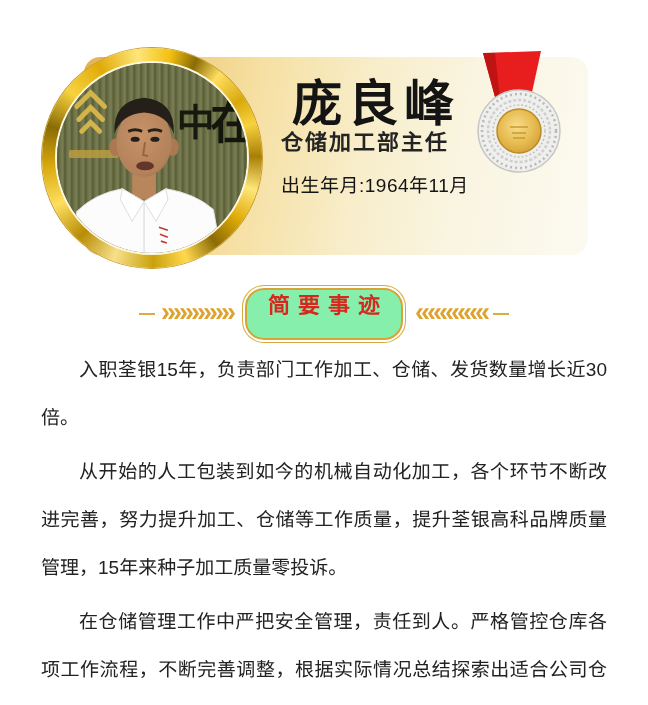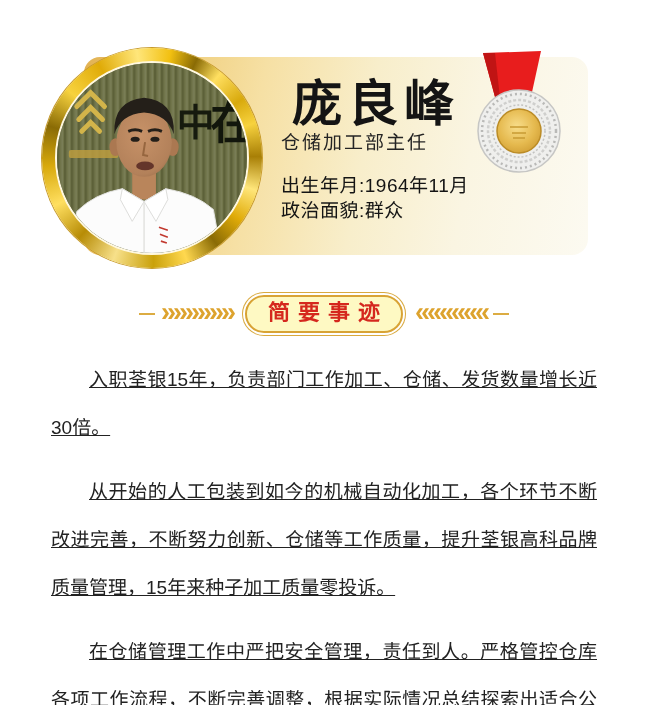--- a/index.html
+++ b/index.html
@@ -31,55 +31,55 @@
   }
   .photo svg{display:block;width:100%;height:100%;}
   
   .name{
     position:absolute;left:292px;top:58px;font-size:50px;line-height:58px;
     font-weight:900;color:#141414;letter-spacing:6px;
     font-family:Liberation Serif, serif;
     margin-top:17px;
   }
   .job-title{
-    position:absolute;left:281px;top:131px;font-size:19px;line-height:24px;
-    font-weight:400;color:#242424;letter-spacing:2px;
+    position:absolute;left:281px;top:131px;font-size:22px;line-height:24px;
+    font-weight:700;color:#242424;letter-spacing:2px;
   }
   .info{
     position:absolute;left:281px;top:173px;font-size:19px;line-height:25px;
     font-weight:400;color:#141414;letter-spacing:0.5px;
   }
   .info-row{white-space:nowrap;}
   
   .medal{position:absolute;left:468px;top:48px;width:104px;height:126px;}
   
   .banner{
     position:absolute;left:0;top:295px;width:648px;height:38px;
     display:flex;align-items:center;justify-content:center;gap:6px;
   }
   .rule{width:16px;height:2px;background:#dcac42;}
   .chev{
     font-size:27px;font-weight:700;color:#dda32e;letter-spacing:-3px;
     line-height:1;transform:translateY(-2px);
   }
   .pill{
-    margin:0 6px;padding:3px 17px 5px;background:#fef9c3;
+    margin:0 6px;padding:3px 17px 19px;background:#86efac;
     border:2px solid #d8a335;border-radius:19px;
     box-shadow:0 0 0 2px #ffffff,0 0 0 3px #d9a93e;
   }
   .pill-text{
     font-size:22px;font-weight:700;color:#d5281e;letter-spacing:8px;
     line-height:26px;display:block;transform:translateX(4px);
   }
   
   .story{
     position:absolute;left:35px;top:340px;width:578px;
     font-size:19px;line-height:48px;text-align:justify;color:#222222;
   }
-  .story p{margin:16px;text-indent:2em;text-decoration:underline;}
+  .story p{margin:6px;text-indent:2em;}
 </style>
 </head>
 <body>
 
 <div class="card"></div>
 
 <div class="photo-wrap">
   <div class="photo">
     <svg viewBox="0 0 192 192" xmlns="http://www.w3.org/2000/svg">
       <defs>
@@ -128,21 +128,20 @@
       </g>
     </svg>
   </div>
 </div>
 
 <div class="name">庞良峰</div>
 <div class="job-title">仓储加工部主任</div>
 
 <div class="info">
   <div class="info-row"><span>出生年月</span><span>:</span><span>1964年11月</span></div>
-  <div class="info-row"><span>政治面貌</span><span>:</span><span>群众</span></div>
 </div>
 
 <svg class="medal" viewBox="0 0 104 126" xmlns="http://www.w3.org/2000/svg">
   <defs>
     <radialGradient id="goldCore" cx="45%" cy="40%" r="75%">
       <stop offset="0%" stop-color="#f8dd8a"></stop>
       <stop offset="55%" stop-color="#e5b94e"></stop>
       <stop offset="100%" stop-color="#c9952c"></stop>
     </radialGradient>
   </defs>
@@ -161,15 +160,15 @@
   <span class="chev">»»»»»»</span>
   <span class="pill">
     <span class="pill-text">简要事迹</span>
   </span>
   <span class="chev">««««««</span>
   <span class="rule"></span>
 </div>
 
 <div class="story">
   <p>入职荃银15年，负责部门工作加工、仓储、发货数量增长近30倍。</p>
-  <p>从开始的人工包装到如今的机械自动化加工，各个环节不断改进完善，不断努力创新、仓储等工作质量，提升荃银高科品牌质量管理，15年来种子加工质量零投诉。</p>
+  <p>从开始的人工包装到如今的机械自动化加工，各个环节不断改进完善，努力提升加工、仓储等工作质量，提升荃银高科品牌质量管理，15年来种子加工质量零投诉。</p>
   <p>在仓储管理工作中严把安全管理，责任到人。严格管控仓库各项工作流程，不断完善调整，根据实际情况总结探索出适合公司仓库发展的流程。不断努力创新，为公司发展壮大添砖加瓦。</p>
 </div>
 
 </body></html>

